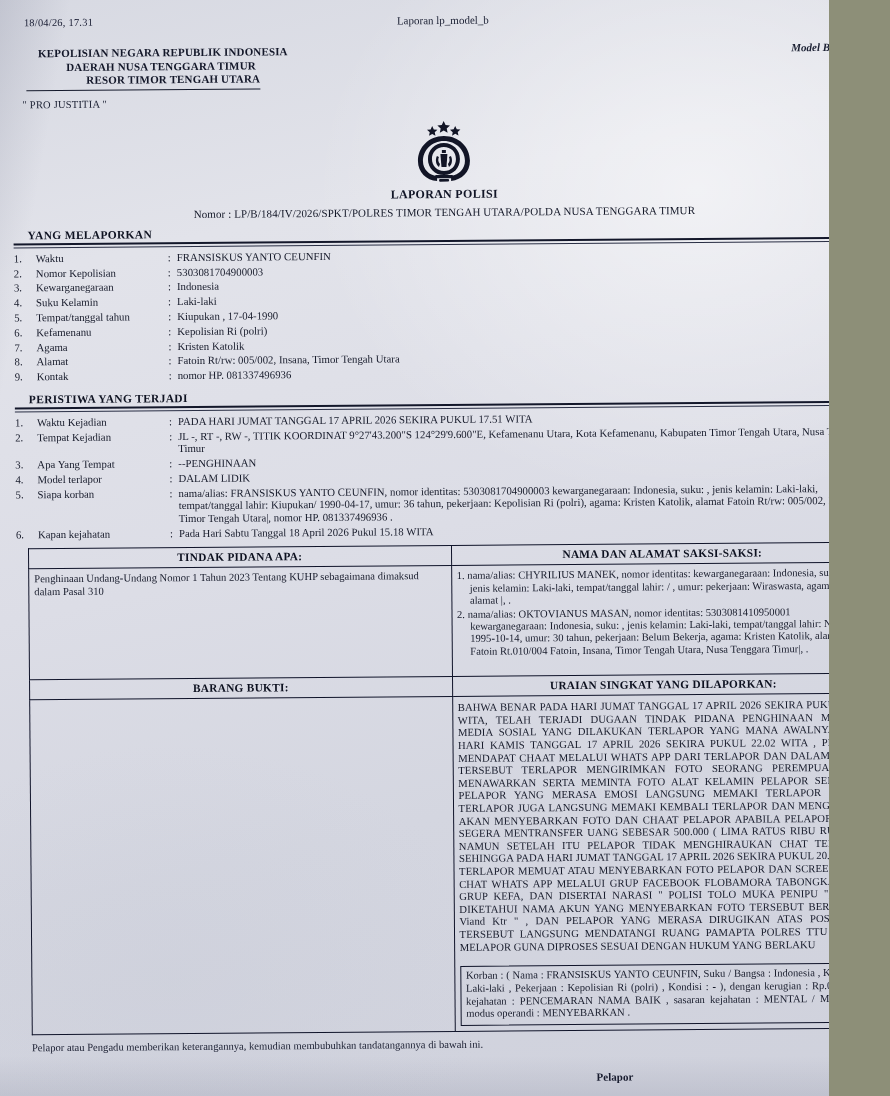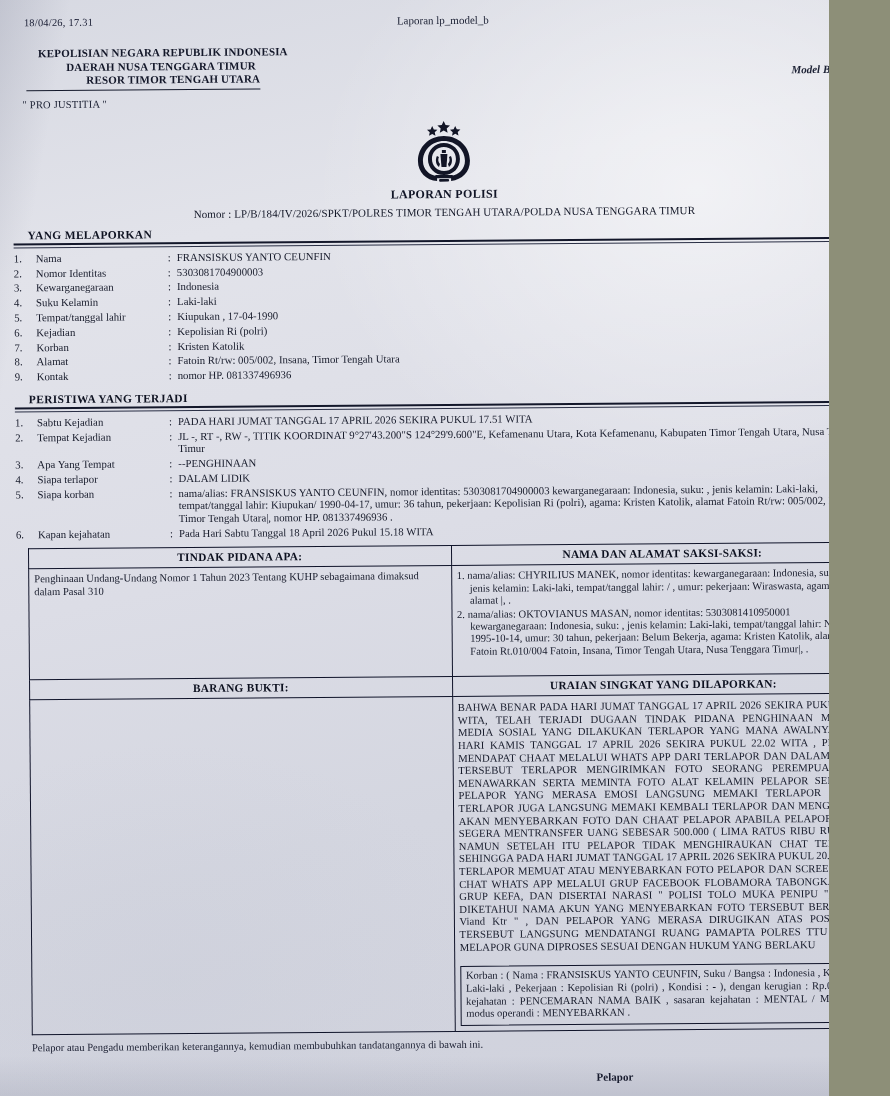--- a/index.html
+++ b/index.html
@@ -52,21 +52,21 @@
   .meta-date {
     position: absolute; left: 12px; top: 0;
     font-size: 10.5px; color: #20243a; letter-spacing: 0.2px;
   }
   .meta-center {
     position: absolute; left: 0; right: 0; top: 0;
     text-align: center; font-size: 11px; color: #1b2033;
   }
   .model-b {
     position: absolute; right: 44px; top: 30px;
-    font-size: 11px; font-style: italic; font-weight: bold; color: #1b2033; margin-top: 22px;
+    font-size: 11px; font-style: italic; font-weight: bold; color: #1b2033;
   }
 
   .unit-block {
     margin-top: 10px;
     padding-left: 14px;
     font-size: 11px; font-weight: bold; line-height: 13.6px;
     letter-spacing: 0.15px; color: #131729;
   }
   .unit-l1 { padding-left: 12px; }
   .unit-l2 { padding-left: 40px; }
@@ -198,57 +198,57 @@
 
     <div class="title-lp">LAPORAN POLISI</div>
     <div class="nomor-line">Nomor : LP/B/184/IV/2026/SPKT/POLRES TIMOR TENGAH UTARA/POLDA NUSA TENGGARA TIMUR</div>
 
     <div class="section-head">YANG MELAPORKAN</div>
     <div class="rule-thin"></div>
     <table class="fields">
       <tbody>
         <tr>
           <td class="num">1.</td>
-          <td class="lbl">Nama</td>
+          <td class="lbl">Waktu</td>
           <td class="col">:</td>
           <td class="val">FRANSISKUS YANTO CEUNFIN</td>
         </tr>
         <tr>
           <td class="num">2.</td>
-          <td class="lbl">Nomor Identitas</td>
+          <td class="lbl">Nomor Kepolisian</td>
           <td class="col">:</td>
           <td class="val">5303081704900003</td>
         </tr>
         <tr>
           <td class="num">3.</td>
           <td class="lbl">Kewarganegaraan</td>
           <td class="col">:</td>
           <td class="val">Indonesia</td>
         </tr>
         <tr>
           <td class="num">4.</td>
           <td class="lbl">Suku Kelamin</td>
           <td class="col">:</td>
           <td class="val">Laki-laki</td>
         </tr>
         <tr>
           <td class="num">5.</td>
-          <td class="lbl">Tempat/tanggal lahir</td>
+          <td class="lbl">Tempat/tanggal tahun</td>
           <td class="col">:</td>
           <td class="val">Kiupukan , 17-04-1990</td>
         </tr>
         <tr>
           <td class="num">6.</td>
-          <td class="lbl">Kejadian</td>
+          <td class="lbl">Kefamenanu</td>
           <td class="col">:</td>
           <td class="val">Kepolisian Ri (polri)</td>
         </tr>
         <tr>
           <td class="num">7.</td>
-          <td class="lbl">Korban</td>
+          <td class="lbl">Agama</td>
           <td class="col">:</td>
           <td class="val">Kristen Katolik</td>
         </tr>
         <tr>
           <td class="num">8.</td>
           <td class="lbl">Alamat</td>
           <td class="col">:</td>
           <td class="val">Fatoin Rt/rw: 005/002, Insana, Timor Tengah Utara</td>
         </tr>
         <tr>
@@ -259,39 +259,39 @@
         </tr>
       </tbody>
     </table>
 
     <div class="section-head second">PERISTIWA YANG TERJADI</div>
     <div class="rule-thin"></div>
     <table class="fields">
       <tbody>
         <tr>
           <td class="num">1.</td>
-          <td class="lbl">Sabtu Kejadian</td>
+          <td class="lbl">Waktu Kejadian</td>
           <td class="col">:</td>
           <td class="val">PADA HARI JUMAT TANGGAL 17 APRIL 2026 SEKIRA PUKUL 17.51 WITA</td>
         </tr>
         <tr>
           <td class="num">2.</td>
           <td class="lbl">Tempat Kejadian</td>
           <td class="col">:</td>
           <td class="val">JL -, RT -, RW -, TITIK KOORDINAT 9°27'43.200"S 124°29'9.600"E, Kefamenanu Utara, Kota Kefamenanu, Kabupaten Timor Tengah Utara, Nusa Tenggara Timur</td>
         </tr>
         <tr>
           <td class="num">3.</td>
           <td class="lbl">Apa Yang Tempat</td>
           <td class="col">:</td>
           <td class="val">--PENGHINAAN</td>
         </tr>
         <tr>
           <td class="num">4.</td>
-          <td class="lbl">Siapa terlapor</td>
+          <td class="lbl">Model terlapor</td>
           <td class="col">:</td>
           <td class="val">DALAM LIDIK</td>
         </tr>
         <tr>
           <td class="num">5.</td>
           <td class="lbl">Siapa korban</td>
           <td class="col">:</td>
           <td class="val">nama/alias: FRANSISKUS YANTO CEUNFIN, nomor identitas: 5303081704900003 kewarganegaraan: Indonesia, suku: , jenis kelamin: Laki-laki, tempat/tanggal lahir: Kiupukan/ 1990-04-17, umur: 36 tahun, pekerjaan: Kepolisian Ri (polri), agama: Kristen Katolik, alamat Fatoin Rt/rw: 005/002, Insana, Timor Tengah Utara|, nomor HP. 081337496936 .</td>
         </tr>
         <tr>

